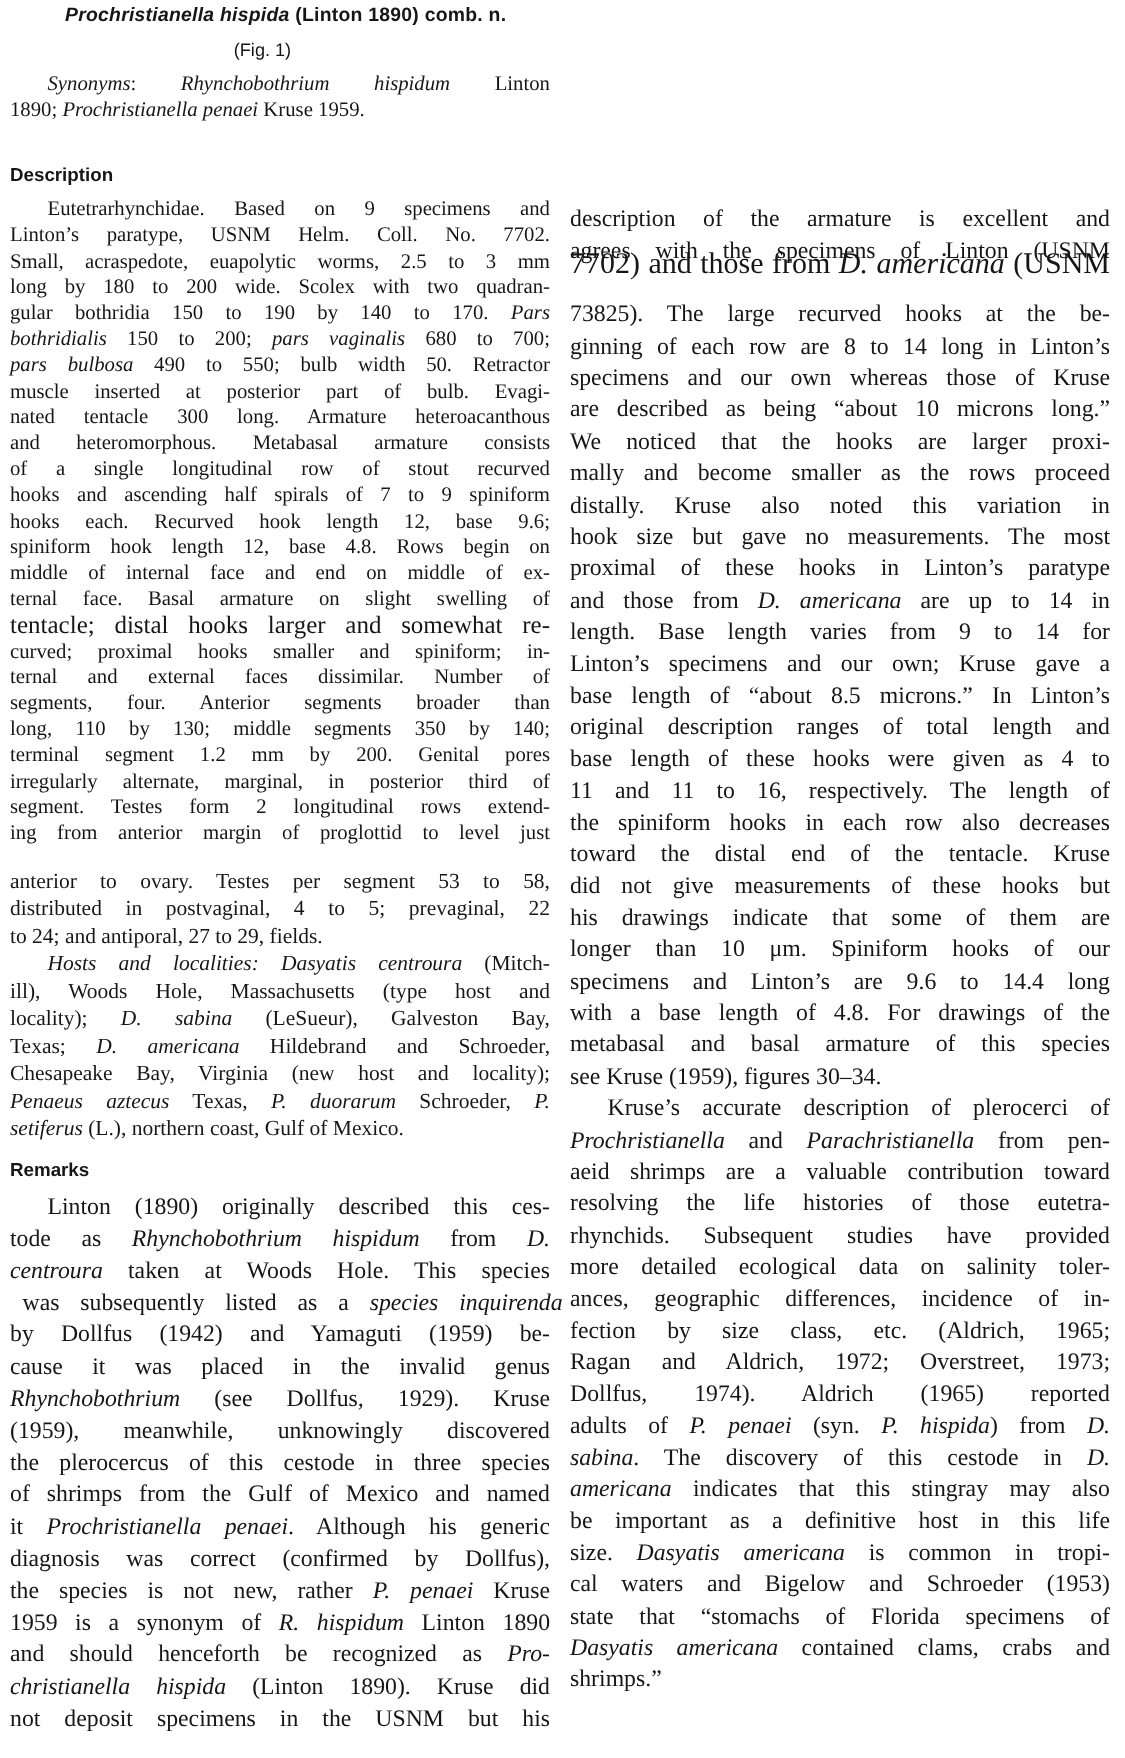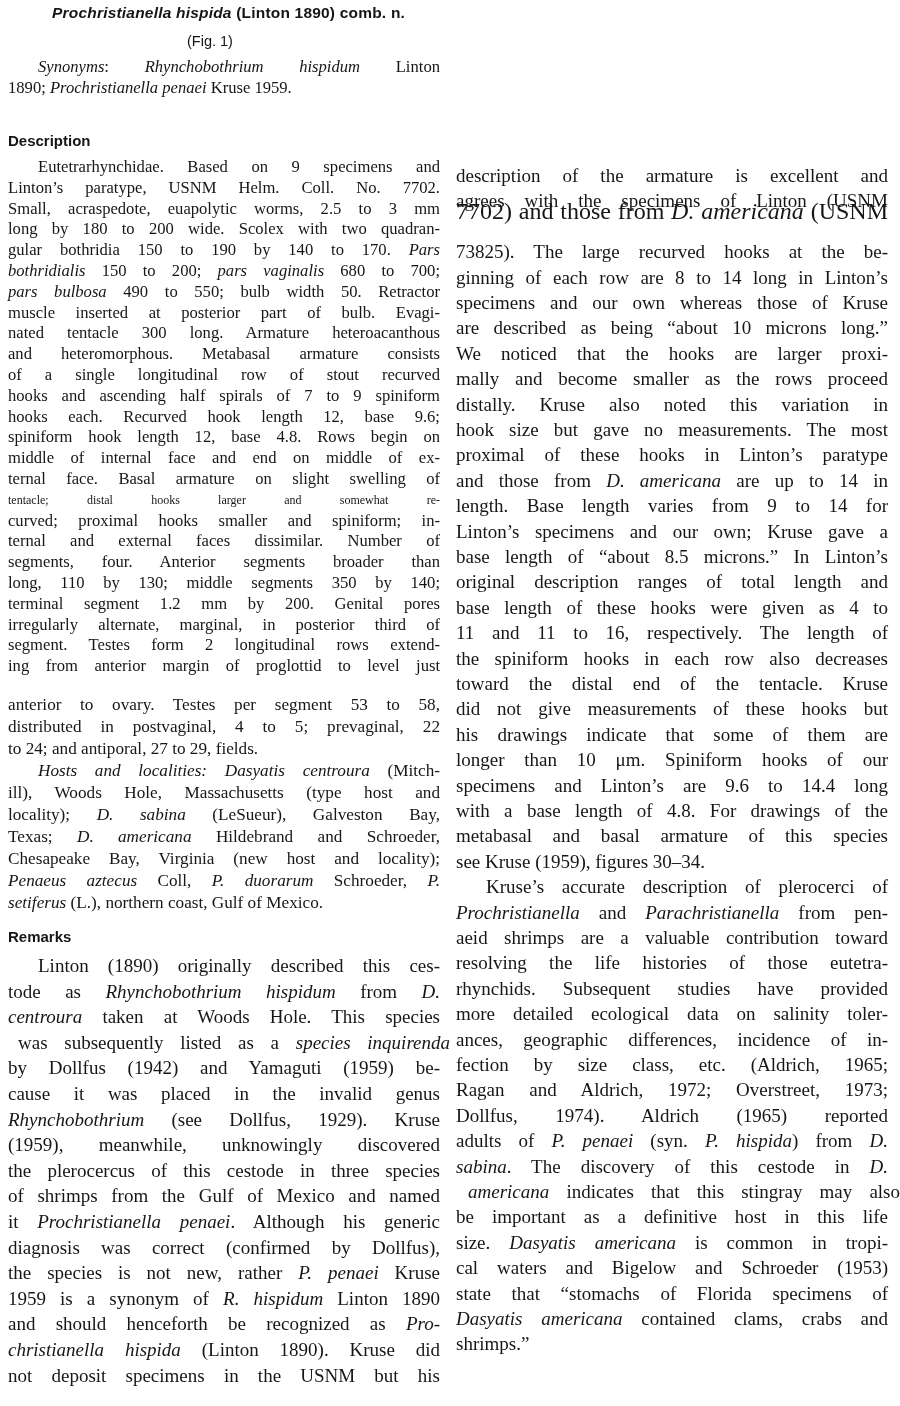--- a/index.html
+++ b/index.html
@@ -41,38 +41,38 @@
     <div class="line" style="top: 281.8px; font-size: 16.6px; height: 20px; line-height: 20px;"><i>pars bulbosa</i><span> 490 to 550; bulb width 50.  Retractor</span></div>
     <div class="line" style="top: 302.6px; font-size: 16.6px; height: 20px; line-height: 20px;"><span>muscle inserted at posterior part of bulb.  Evagi-</span></div>
     <div class="line" style="top: 323.4px; font-size: 16.6px; height: 20px; line-height: 20px;"><span>nated tentacle 300 long.  Armature heteroacanthous</span></div>
     <div class="line" style="top: 344.2px; font-size: 16.6px; height: 20px; line-height: 20px;"><span>and heteromorphous.  Metabasal armature consists</span></div>
     <div class="line" style="top: 365px; font-size: 16.6px; height: 20px; line-height: 20px;"><span>of a single longitudinal row of stout recurved</span></div>
     <div class="line" style="top: 385.8px; font-size: 16.6px; height: 20px; line-height: 20px;"><span>hooks and ascending half spirals of 7 to 9 spiniform</span></div>
     <div class="line" style="top: 406.6px; font-size: 16.6px; height: 20px; line-height: 20px;"><span>hooks each.  Recurved hook length 12, base 9.6;</span></div>
     <div class="line" style="top: 427.4px; font-size: 16.6px; height: 20px; line-height: 20px;"><span>spiniform hook length 12, base 4.8.  Rows begin on</span></div>
     <div class="line" style="top: 448.2px; font-size: 16.6px; height: 20px; line-height: 20px;"><span>middle of internal face and end on middle of ex-</span></div>
     <div class="line" style="top: 469px; font-size: 16.6px; height: 20px; line-height: 20px;"><span>ternal face.  Basal armature on slight swelling of</span></div>
-    <div class="line" style="top: 489.8px; font-size: 12px; height: 20px; line-height: 20px;"><span>tentacle; distal hooks larger and somewhat re-</span></div>
+    <div class="line" style="top: 489.8px; font-size: 20px; height: 20px; line-height: 20px;"><span>tentacle; distal hooks larger and somewhat re-</span></div>
     <div class="line" style="top: 510.6px; font-size: 16.6px; height: 20px; line-height: 20px;"><span>curved; proximal hooks smaller and spiniform; in-</span></div>
     <div class="line" style="top: 531.4px; font-size: 16.6px; height: 20px; line-height: 20px;"><span>ternal and external faces dissimilar.  Number of</span></div>
     <div class="line" style="top: 552.2px; font-size: 16.6px; height: 20px; line-height: 20px;"><span>segments, four.  Anterior segments broader than</span></div>
     <div class="line" style="top: 573px; font-size: 16.6px; height: 20px; line-height: 20px;"><span>long, 110 by 130; middle segments 350 by 140;</span></div>
     <div class="line" style="top: 593.8px; font-size: 16.6px; height: 20px; line-height: 20px;"><span>terminal segment 1.2 mm by 200.  Genital pores</span></div>
     <div class="line" style="top: 614.6px; font-size: 16.6px; height: 20px; line-height: 20px;"><span>irregularly alternate, marginal, in posterior third of</span></div>
     <div class="line" style="top: 635.4px; font-size: 16.6px; height: 20px; line-height: 20px;"><span>segment.  Testes form 2 longitudinal rows extend-</span></div>
     <div class="line" style="top: 656.2px; font-size: 16.6px; height: 20px; line-height: 20px;"><span>ing from anterior margin of proglottid to level just</span></div>
     <div class="line" style="top: 694px; font-size: 17.2px; height: 21px; line-height: 21px;"><span>anterior to ovary.  Testes per segment 53 to 58,</span></div>
     <div class="line" style="top: 716px; font-size: 17.2px; height: 21px; line-height: 21px;"><span>distributed in postvaginal, 4 to 5; prevaginal, 22</span></div>
     <div class="line last" style="top: 738px; font-size: 17.2px; height: 21px; line-height: 21px;"><span>to 24; and antiporal, 27 to 29, fields.</span></div>
     <div class="line ind" style="top: 760px; font-size: 17.2px; height: 21px; line-height: 21px;"><i>Hosts and localities: Dasyatis centroura</i><span> (Mitch-</span></div>
     <div class="line" style="top: 782px; font-size: 17.2px; height: 21px; line-height: 21px;"><span>ill), Woods Hole, Massachusetts (type host and</span></div>
     <div class="line" style="top: 804px; font-size: 17.2px; height: 21px; line-height: 21px;"><span>locality); </span><i>D. sabina</i><span> (LeSueur), Galveston Bay,</span></div>
     <div class="line" style="top: 826px; font-size: 17.2px; height: 21px; line-height: 21px;"><span>Texas; </span><i>D. americana</i><span> Hildebrand and Schroeder,</span></div>
     <div class="line" style="top: 848px; font-size: 17.2px; height: 21px; line-height: 21px;"><span>Chesapeake Bay, Virginia (new host and locality);</span></div>
-    <div class="line" style="top: 870px; font-size: 17.2px; height: 21px; line-height: 21px;"><i>Penaeus aztecus</i><span> Coll, </span><i>P. duorarum</i><span> Schroeder, </span><i>P.</i></div>
+    <div class="line" style="top: 870px; font-size: 17.2px; height: 21px; line-height: 21px;"><i>Penaeus aztecus</i><span> Texas, </span><i>P. duorarum</i><span> Schroeder, </span><i>P.</i></div>
     <div class="line last" style="top: 892px; font-size: 17.2px; height: 21px; line-height: 21px;"><i>setiferus</i><span> (L.), northern coast, Gulf of Mexico.</span></div>
   </div>
 
 <div class="abs heading" style="left:8px; top:928px;">Remarks</div>
 <div id="remL" class="big col-left">
     <div class="line ind" style="top: 953px; font-size: 19px; height: 25px; line-height: 25px;"><span>Linton (1890) originally described this ces-</span></div>
     <div class="line" style="top: 978.6px; font-size: 19px; height: 25px; line-height: 25px;"><span>tode as </span><i>Rhynchobothrium hispidum</i><span> from </span><i>D.</i></div>
     <div class="line" style="top: 1004.2px; font-size: 19px; height: 25px; line-height: 25px;"><i>centroura</i><span> taken at Woods Hole.  This species</span></div>
     <div class="line" style="top: 1029.8px; font-size: 19px; height: 25px; line-height: 25px; margin-left: 10px;"><span>was subsequently listed as a </span><i>species inquirenda</i></div>
     <div class="line" style="top: 1055.4px; font-size: 19px; height: 25px; line-height: 25px;"><span>by Dollfus (1942) and Yamaguti (1959) be-</span></div>
@@ -123,20 +123,20 @@
     <div class="line" style="top: 925px; font-size: 19px; height: 25px; line-height: 25px;"><span>aeid shrimps are a valuable contribution toward</span></div>
     <div class="line" style="top: 950.4px; font-size: 19px; height: 25px; line-height: 25px;"><span>resolving the life histories of those eutetra-</span></div>
     <div class="line" style="top: 975.8px; font-size: 19px; height: 25px; line-height: 25px;"><span>rhynchids.  Subsequent studies have provided</span></div>
     <div class="line" style="top: 1001.2px; font-size: 19px; height: 25px; line-height: 25px;"><span>more detailed ecological data on salinity toler-</span></div>
     <div class="line" style="top: 1026.6px; font-size: 19px; height: 25px; line-height: 25px;"><span>ances, geographic differences, incidence of in-</span></div>
     <div class="line" style="top: 1052px; font-size: 19px; height: 25px; line-height: 25px;"><span>fection by size class, etc.  (Aldrich, 1965;</span></div>
     <div class="line" style="top: 1077.4px; font-size: 19px; height: 25px; line-height: 25px;"><span>Ragan and Aldrich, 1972; Overstreet, 1973;</span></div>
     <div class="line" style="top: 1102.8px; font-size: 19px; height: 25px; line-height: 25px;"><span>Dollfus, 1974).  Aldrich (1965) reported</span></div>
     <div class="line" style="top: 1128.2px; font-size: 19px; height: 25px; line-height: 25px;"><span>adults of </span><i>P. penaei</i><span> (syn. </span><i>P. hispida</i><span>) from </span><i>D.</i></div>
     <div class="line" style="top: 1153.6px; font-size: 19px; height: 25px; line-height: 25px;"><i>sabina</i><span>.  The discovery of this cestode in </span><i>D.</i></div>
-    <div class="line" style="top: 1179px; font-size: 19px; height: 25px; line-height: 25px; margin-left: 12px;"><i>americana</i><span> indicates that this stingray may also</span></div>
+    <div class="line" style="top: 1179px; font-size: 19px; height: 25px; line-height: 25px;"><i>americana</i><span> indicates that this stingray may also</span></div>
     <div class="line" style="top: 1204.4px; font-size: 19px; height: 25px; line-height: 25px;"><span>be important as a definitive host in this life</span></div>
     <div class="line" style="top: 1229.8px; font-size: 19px; height: 25px; line-height: 25px;"><span>size.  </span><i>Dasyatis americana</i><span> is common in tropi-</span></div>
     <div class="line" style="top: 1255.2px; font-size: 19px; height: 25px; line-height: 25px;"><span>cal waters and Bigelow and Schroeder (1953)</span></div>
     <div class="line" style="top: 1280.6px; font-size: 19px; height: 25px; line-height: 25px;"><span>state that “stomachs of Florida specimens of</span></div>
     <div class="line" style="top: 1306px; font-size: 19px; height: 25px; line-height: 25px;"><i>Dasyatis americana</i><span> contained clams, crabs and</span></div>
     <div class="line" style="top: 1331.4px; font-size: 19px; height: 25px; line-height: 25px;"><span>shrimps.”</span></div>
   </div>
 
 </body></html>

